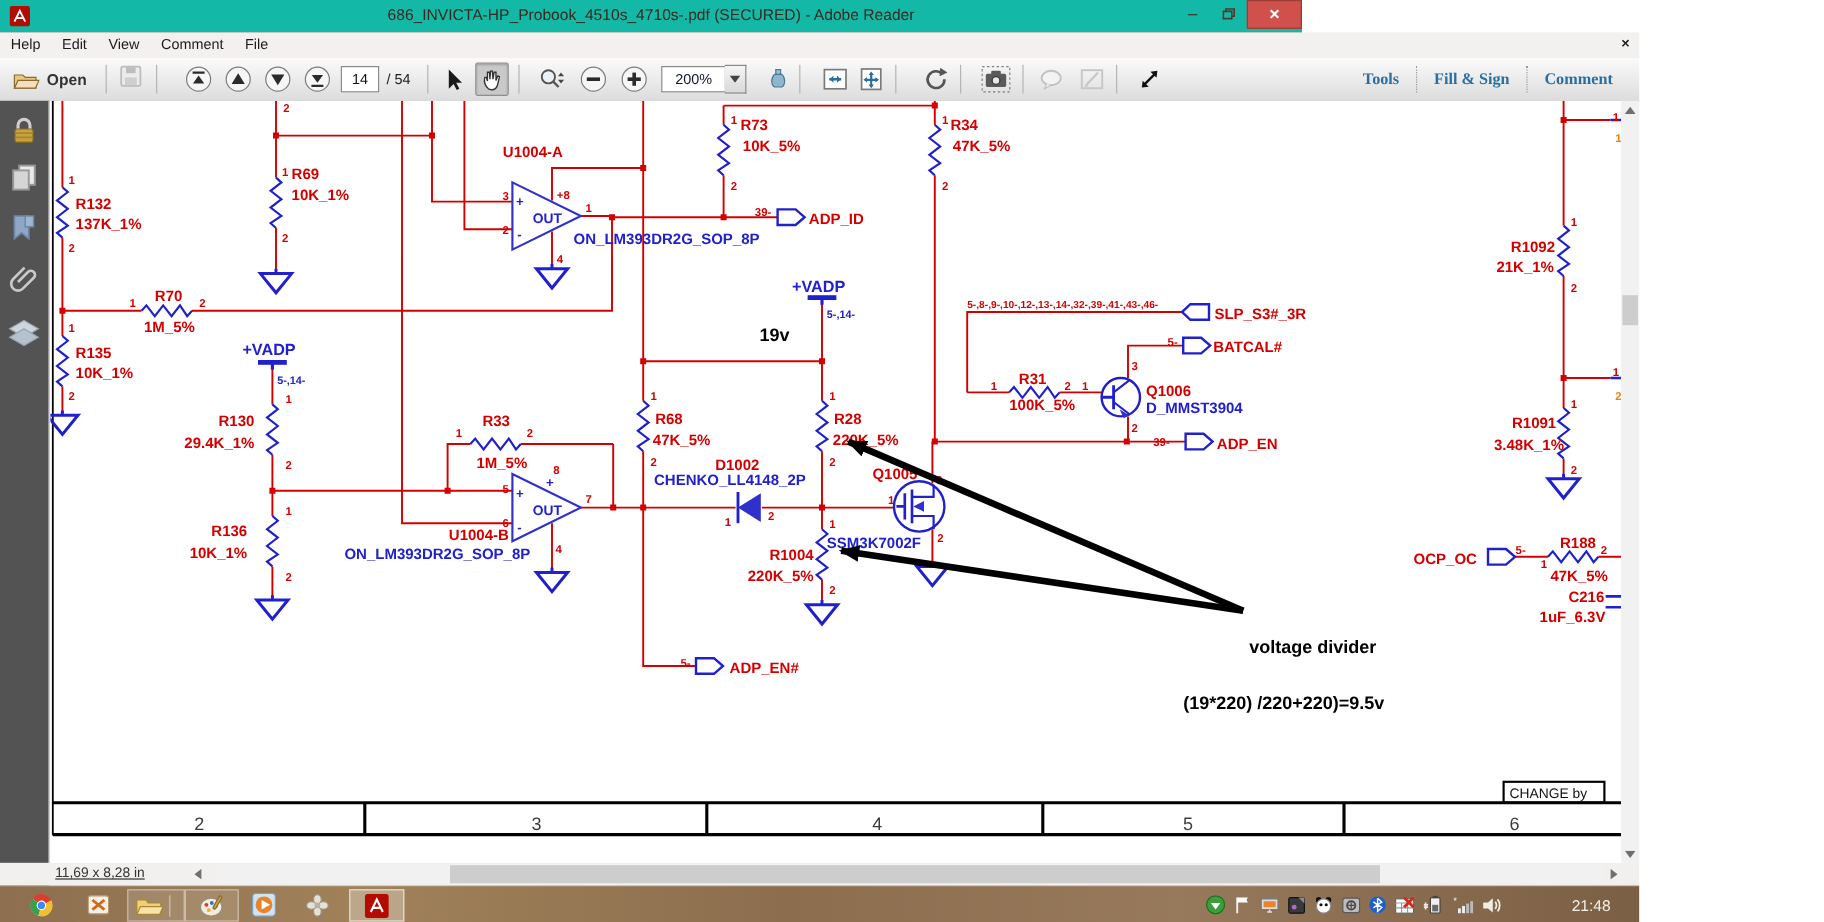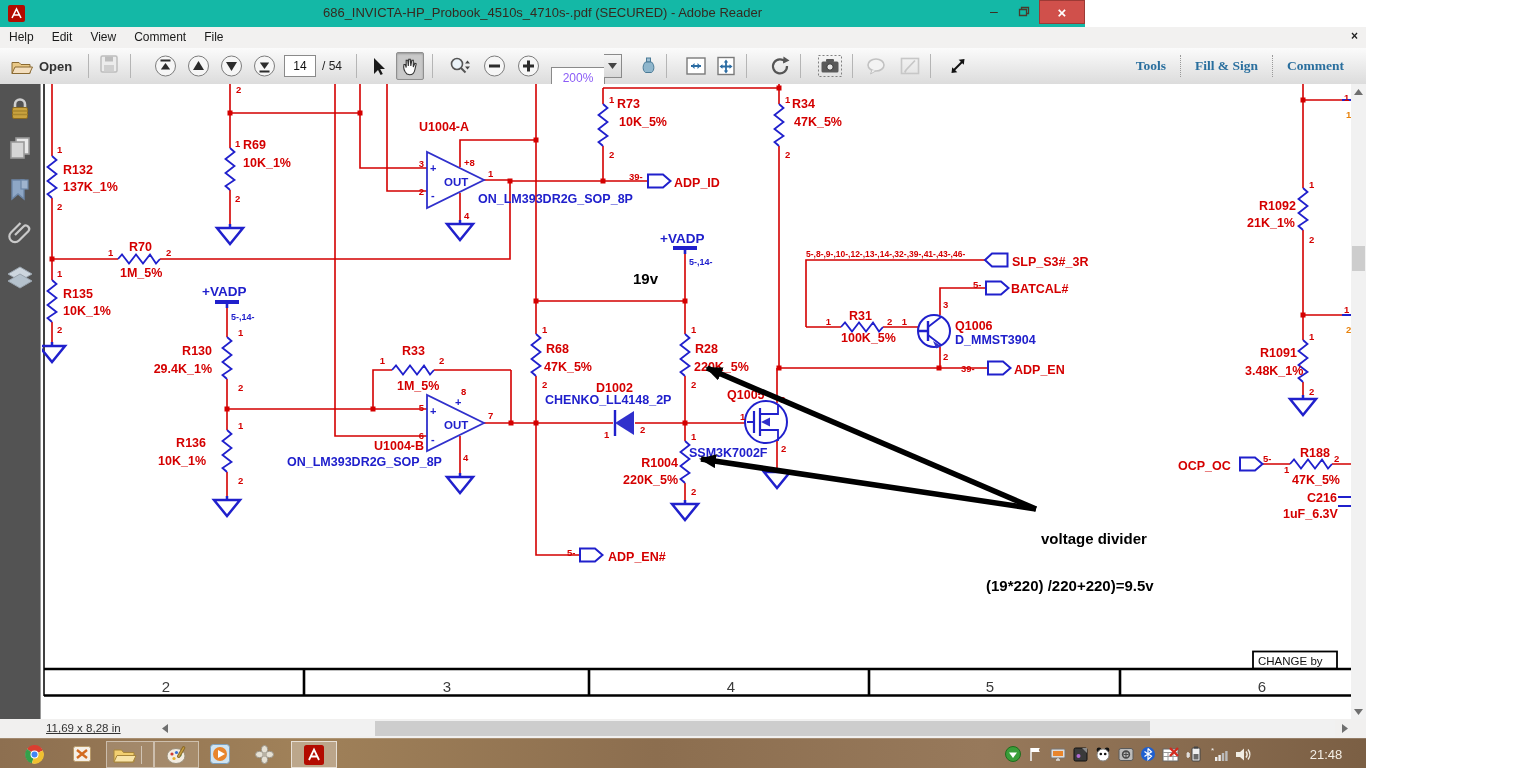--- a/index.html
+++ b/index.html
@@ -19,21 +19,21 @@
   
   .toolbar{position:absolute;left:0;top:48px;width:1366px;height:36px;background:linear-gradient(#fbfbfb,#dcdcdc);border-bottom:1px solid #8e8e8e;}
   .tl{position:absolute;top:50%;transform:translateY(-50%);}
   .tsep{position:absolute;top:6px;width:1px;height:24px;background:#b5b5b5;}
   .openbtn{display:flex;align-items:center;gap:6px;font-size:13px;font-weight:bold;color:#333;}
   .circbtn{width:23px;height:23px;}
   .pagebox{width:30px;height:20px;background:#fff;border:1px solid #8a8a8a;text-align:center;font-size:12px;color:#111;line-height:20px;}
   .pagetotal{font-size:12px;color:#222;}
   .toolbtn{width:26px;height:26px;display:flex;align-items:center;justify-content:center;border:1px solid transparent;border-radius:2px;}
   .toolbtn.pressed{background:#c9c9c9;border:1px solid #8f8f8f;box-shadow:inset 0 1px 2px rgba(0,0,0,.25);}
-  .zoombox{width:52px;height:20px;background:#fff;border:1px solid #8a8a8a;font-size:12px;color:#8b5cf6;line-height:20px;text-align:center;margin-top:12px;}
+  .zoombox{width:52px;height:20px;background:#fff;border:1px solid #8a8a8a;font-size:12px;color:#0f172a;line-height:20px;text-align:center;}
   .zoomdd{width:17px;height:22px;background:linear-gradient(#f5f5f5,#d8d8d8);border:1px solid #8a8a8a;border-left:none;display:flex;align-items:center;justify-content:center;}
   .tb-right{position:absolute;right:8px;top:0;height:36px;display:flex;align-items:center;font-family:Liberation Serif, serif;}
   .tb-right .rl{font-size:13.5px;font-weight:bold;color:#2a6f9e;padding:0 14px;}
   .tsep-dot{border-left:1px dotted #999;height:22px;}
   
   .docpane{position:absolute;left:0;top:84px;width:1366px;height:654px;background:#fff;}
   .sidebar{position:absolute;left:0;top:0;width:40px;height:654px;background:#535353;border-right:1px solid #9a9a9a;}
   .sb-ic{position:absolute;left:0;width:40px;height:36px;display:flex;align-items:center;justify-content:center;}
   #schematic{position:absolute;left:42px;top:0;}
   .vscroll{position:absolute;left:1351px;top:0;width:15px;height:635px;background:#f1f1f1;}

